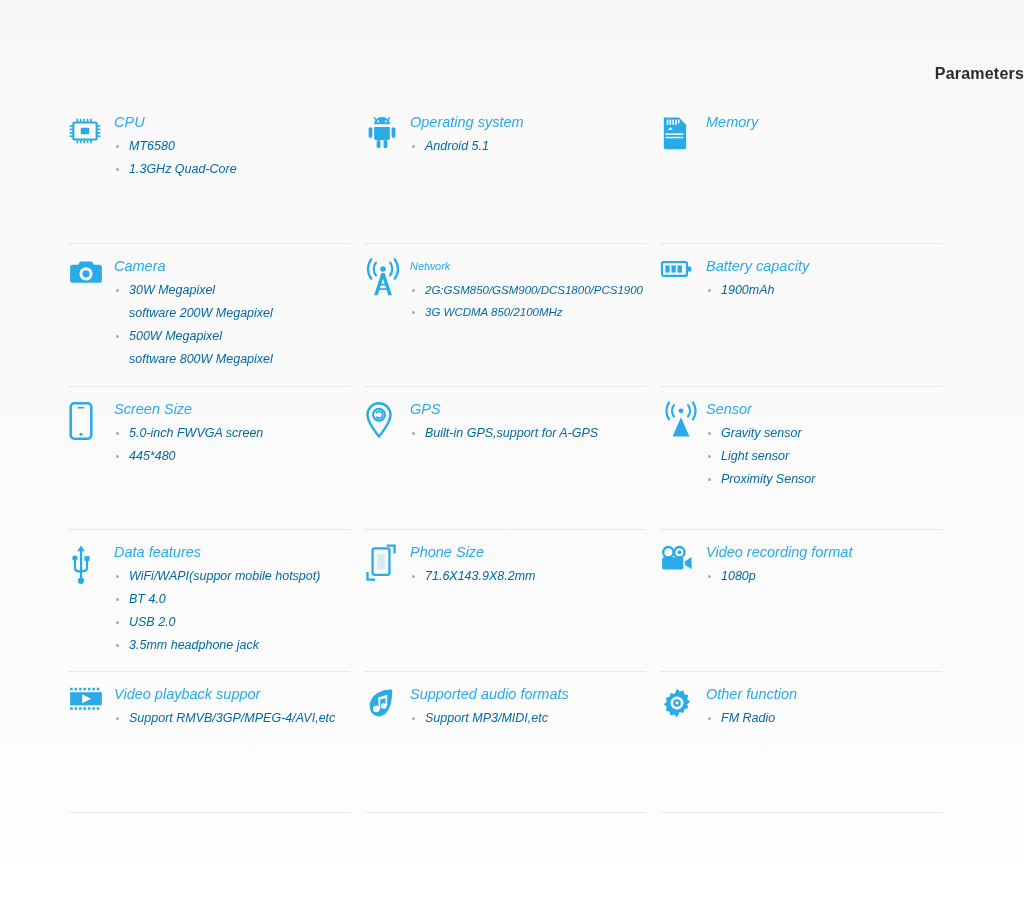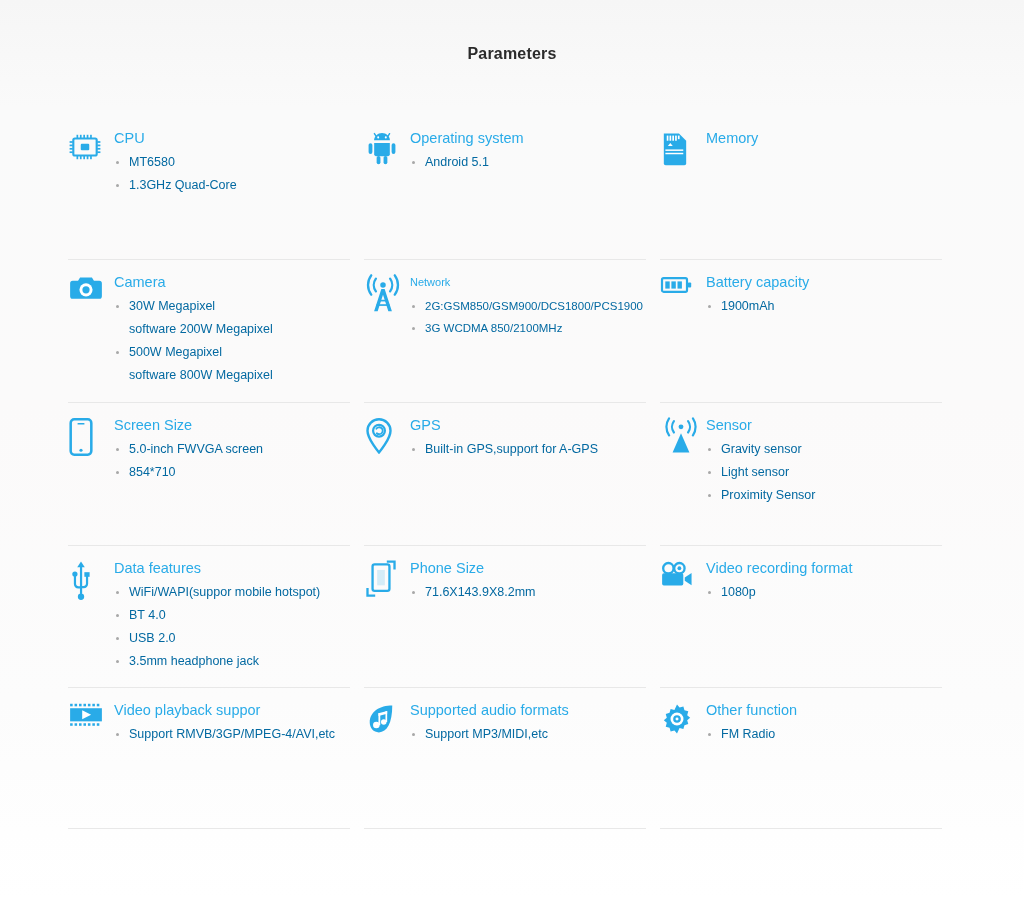--- a/index.html
+++ b/index.html
@@ -18,39 +18,40 @@
 
   .page {
     position: relative;
     width: 1024px;
     height: 899px;
   }
 
   
   .title-bar {
     width: 100%;
-    text-align: center;
-    padding-top: 45px;
+    text-align: right;
+    padding-top: 65px;
     height: 100px;
   }
   .page-title {
     font-size: 16px;
     font-weight: bold;
     color: #2b2b2b;
     letter-spacing: 0.2px;
   }
 
   
   .spec-grid {
     position: relative;
-    margin: 16px auto;
+    margin: 0 auto;
     width: 888px;
     display: grid;
     grid-template-columns: 296px 296px 296px;
     grid-auto-rows: auto;
+    font-style: italic;
   }
 
   .spec-cell {
     position: relative;
     padding-right: 16px;
     padding-top: 12px;
   }
 
   
   .row-h1 { height: 144px; }
@@ -297,21 +298,21 @@
             <svg width="26" height="40" viewBox="0 0 24 38" fill="none">
       <rect x="2.2" y="2.2" width="19.6" height="33.6" rx="3.4" stroke="#29abe8" stroke-width="2.4"></rect>
       <rect x="8.6" y="5.6" width="6.8" height="1.6" rx="0.8" fill="#29abe8"></rect>
       <circle cx="12" cy="31.6" r="1.5" fill="#29abe8"></circle>
     </svg>
           </div>
           <div class="body-wrap">
             <div class="spec-title">Screen Size</div>
             <ul class="spec-list">
               <li class="bulleted">5.0-inch FWVGA screen</li>
-              <li class="bulleted">854*710</li>
+              <li class="bulleted">445*480</li>
             </ul>
           </div>
         </div>
       </div>
       <div class="spec-cell row-h3">
         <div class="cell-inner">
           <div class="icon-wrap">
             <svg width="30" height="38" viewBox="0 0 28 36" fill="none">
       <path d="M14 2.2c6 0 10.9 4.8 10.9 10.8 0 7.8-10.9 20.6-10.9 20.6S3.1 20.8 3.1 13C3.1 7 8 2.2 14 2.2z" stroke="#29abe8" stroke-width="2.3" fill="none"></path>
       <circle cx="14" cy="13" r="5.6" stroke="#29abe8" stroke-width="2.1" fill="none"></circle>

